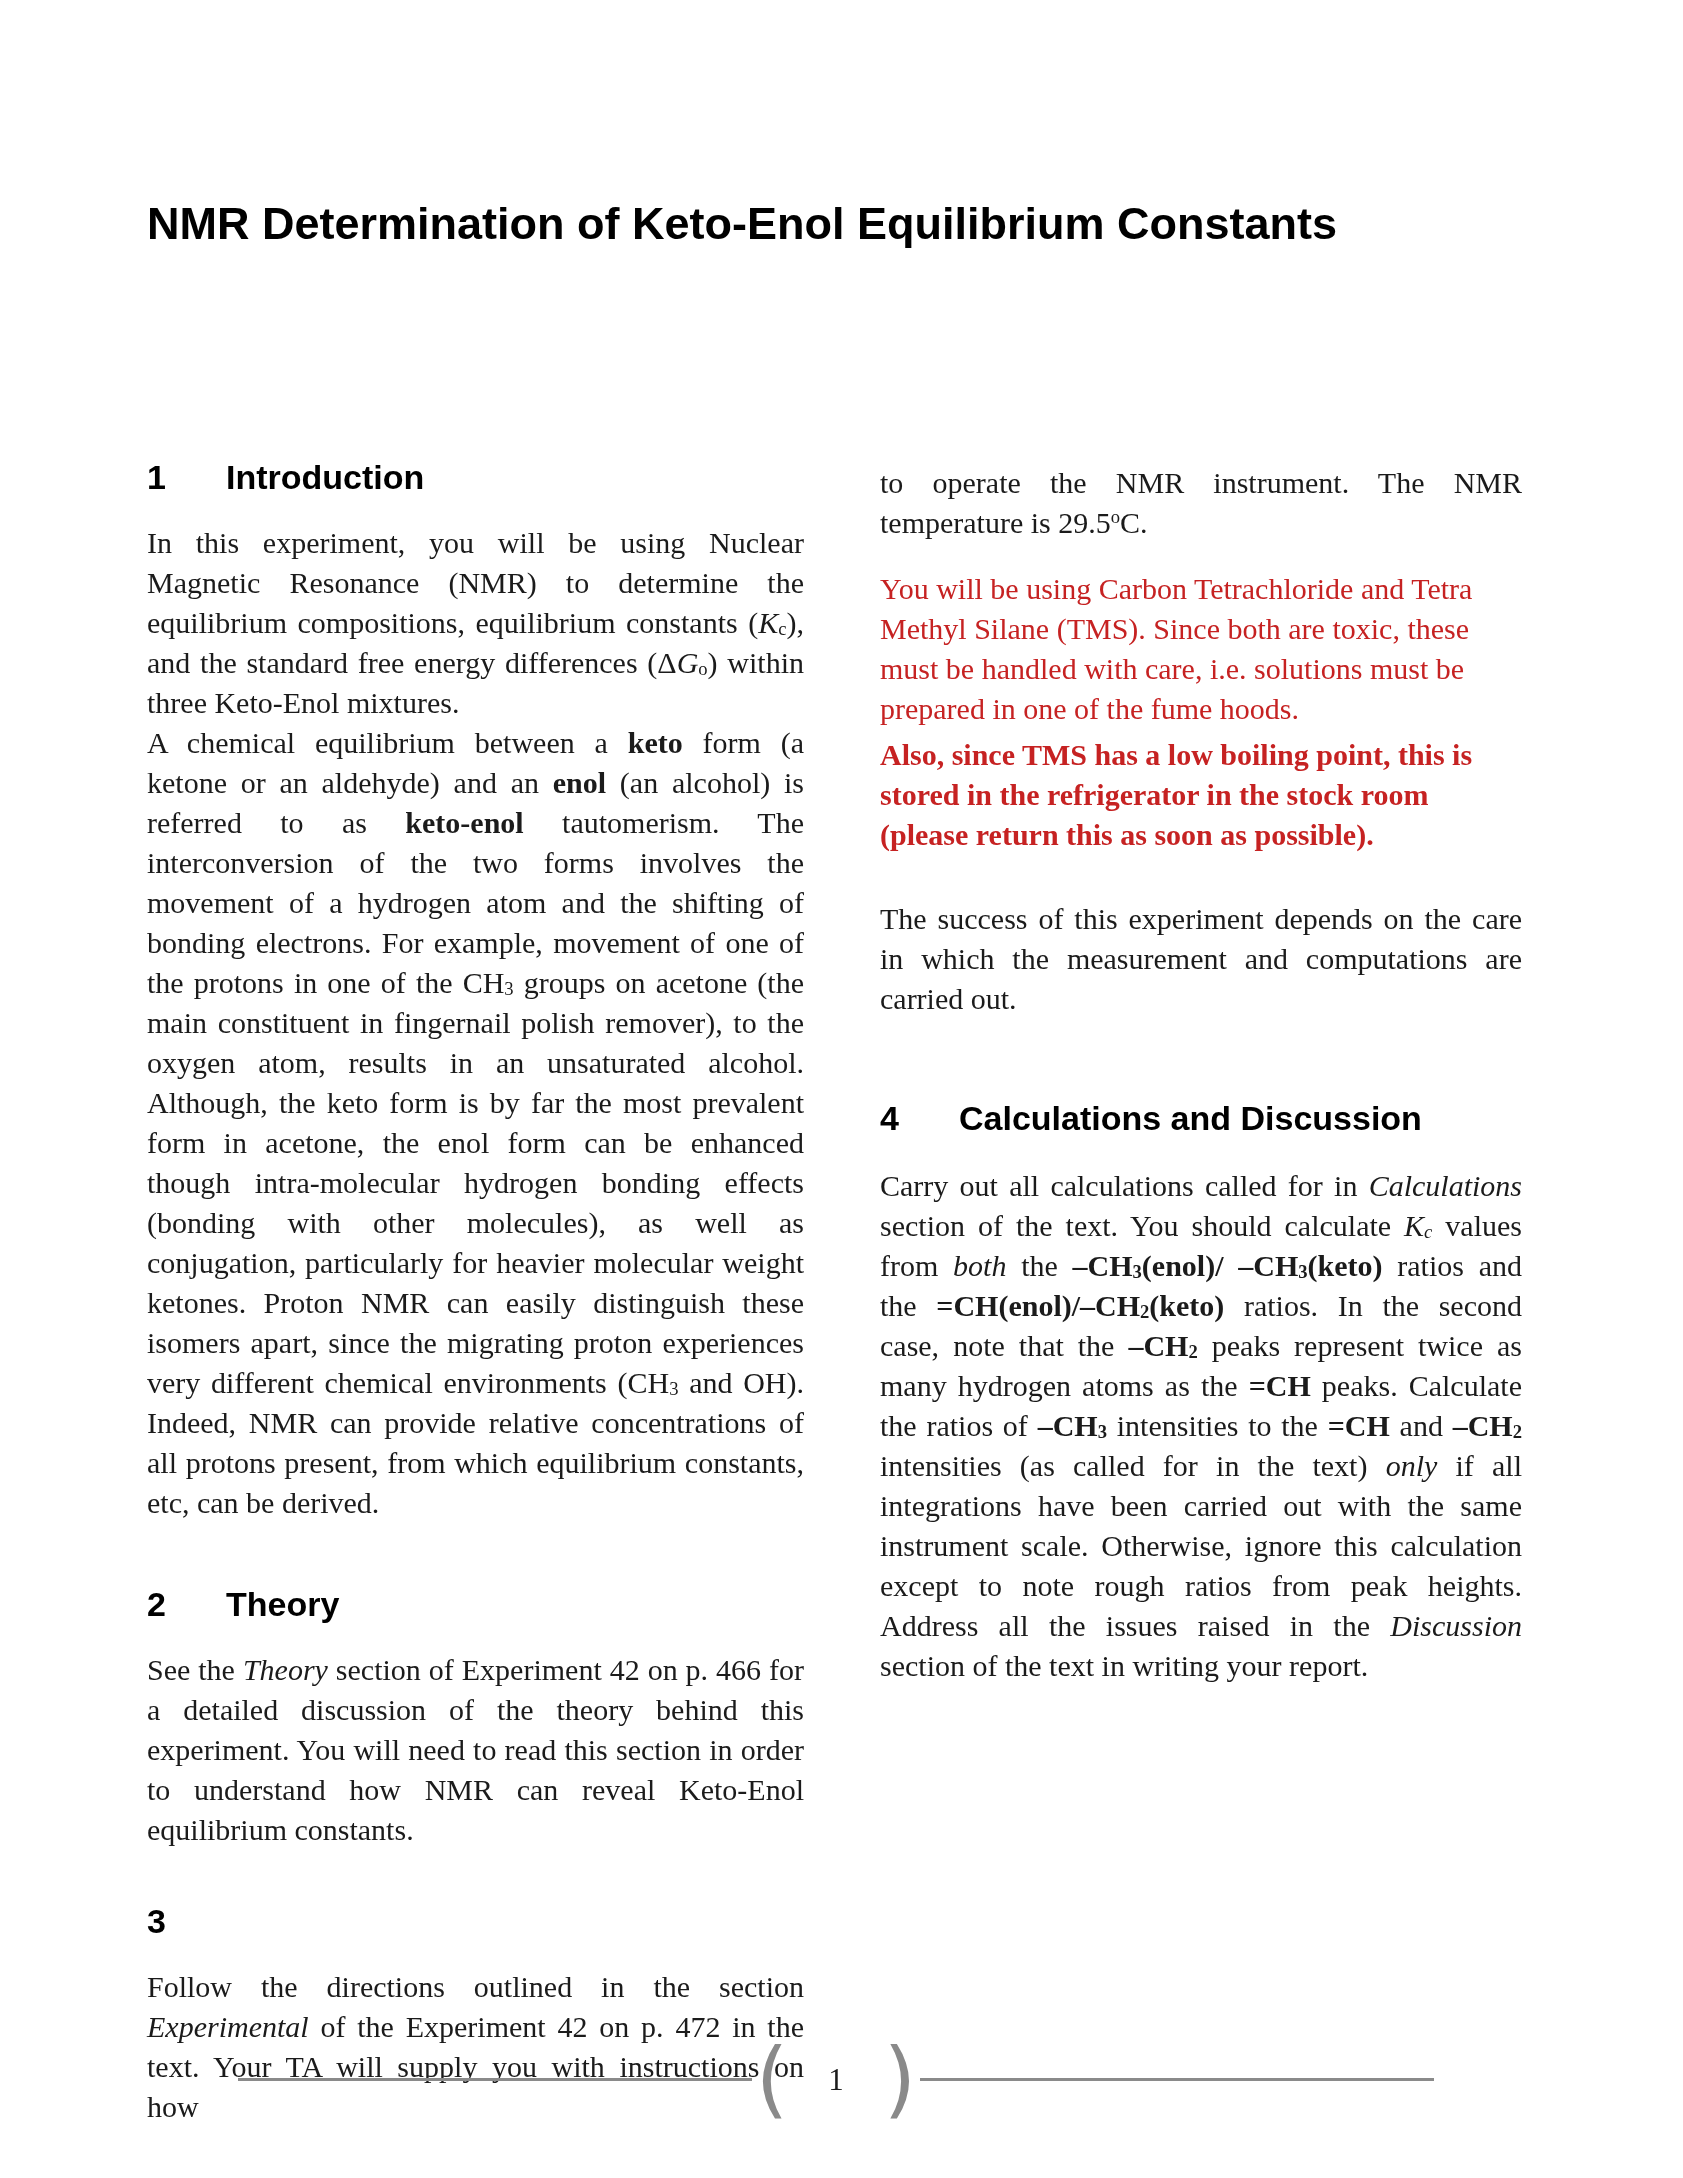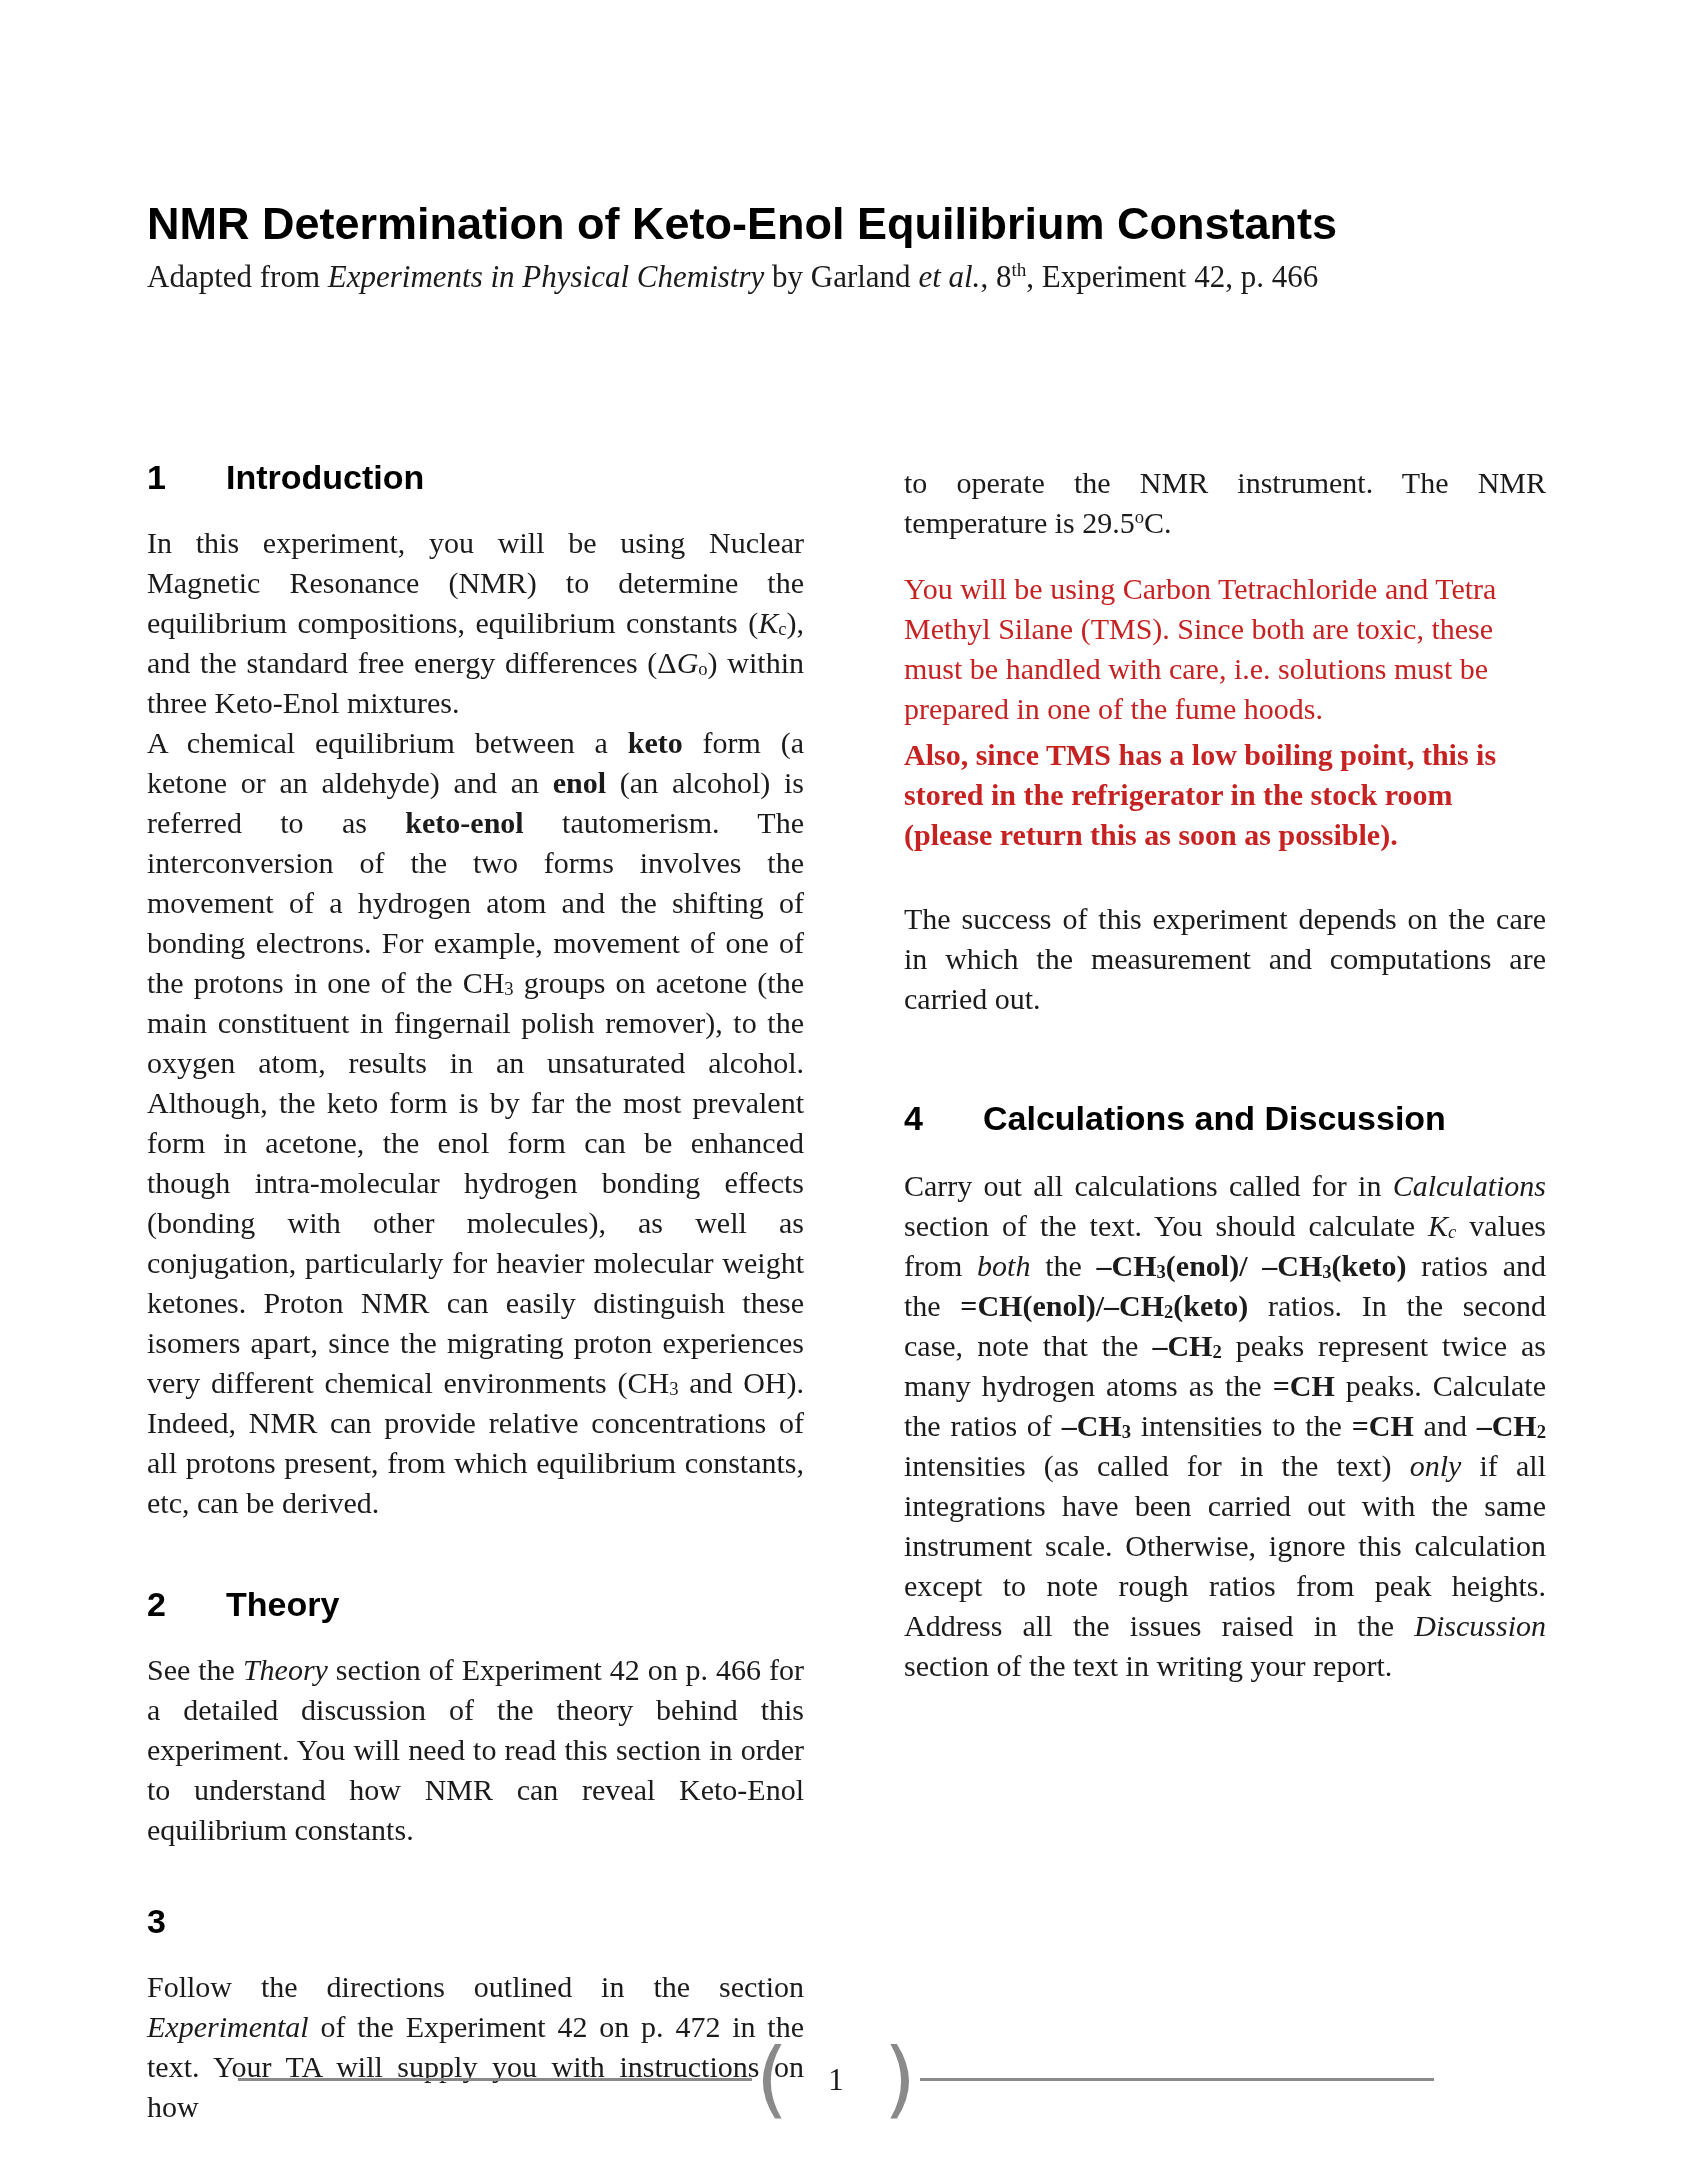--- a/index.html
+++ b/index.html
@@ -22,21 +22,21 @@
     color:#000;
   }
   .adapted{
     margin:8px 0 0 0;
     font-size:31px;
     line-height:37px;
   }
   
   .col{position:absolute;top:457px;}
   .col-left{left:147px;width:657px;}
-  .col-right{left:904px;width:642px;padding-top:6px;}
+  .col-right{left:880px;width:642px;padding-top:6px;}
   .sec{
     display:flex;
     margin:0 0 26px 0;
     font-family:"Liberation Sans",sans-serif;
     font-weight:700;
     font-size:34px;
     line-height:40px;
     color:#000;
   }
   .sec .num{width:79px;flex:0 0 79px;}
@@ -79,21 +79,20 @@
     margin:0 36px;
   }
 </style>
 </head>
 <body>
 
 <div class="page">
 
   <header class="titleblock">
     <h1>NMR Determination of Keto-Enol Equilibrium Constants</h1>
-    <p class="adapted"><span>Adapted from </span><span class="seg-i">Experiments in Physical Chemistry</span><span> by Garland </span><span class="seg-i">et al.</span><span>, 8</span><sup>th</sup><span>, Experiment 42, p. 466</span></p>
   </header>
 
   <div class="col col-left">
     <h2 class="sec">
       <span class="num">1</span>
       <span>Introduction</span>
     </h2>
     <p class="body j"><span>In this experiment, you will be using Nuclear Magnetic Resonance (NMR) to determine the equilibrium compositions, equilibrium constants (</span><span class="seg-i">K</span><sub>c</sub><span>), and the standard free energy differences (Δ</span><span class="seg-i">G</span><sub>o</sub><span>) within three Keto-Enol mixtures.</span></p>
     <p class="body j"><span>A chemical equilibrium between a </span><span class="seg-b">keto</span><span> form (a ketone or an aldehyde) and an </span><span class="seg-b">enol</span><span> (an alcohol) is referred to as </span><span class="seg-b">keto-enol</span><span> tautomerism. The interconversion of the two forms involves the movement of a hydrogen atom and the shifting of bonding electrons. For example, movement of one of the protons in one of the CH</span><sub>3</sub><span> groups on acetone (the main constituent in fingernail polish remover), to the oxygen atom, results in an unsaturated alcohol. Although, the keto form is by far the most prevalent form in acetone, the enol form can be enhanced though intra-molecular hydrogen bonding effects (bonding with other molecules), as well as conjugation, particularly for heavier molecular weight ketones. Proton NMR can easily distinguish these isomers apart, since the migrating proton experiences very different chemical environments (CH</span><sub>3</sub><span> and OH). Indeed, NMR can provide relative concentrations of all protons present, from which equilibrium constants, etc, can be derived.</span></p>
 

